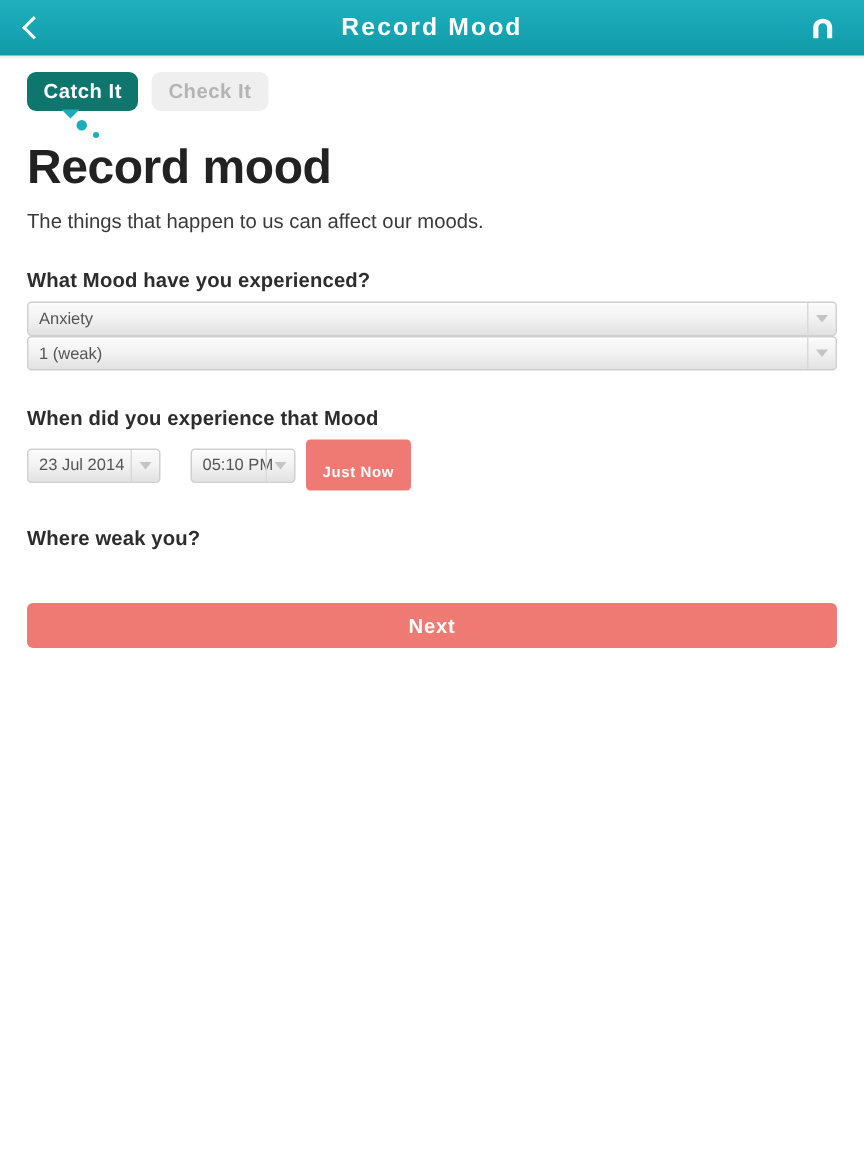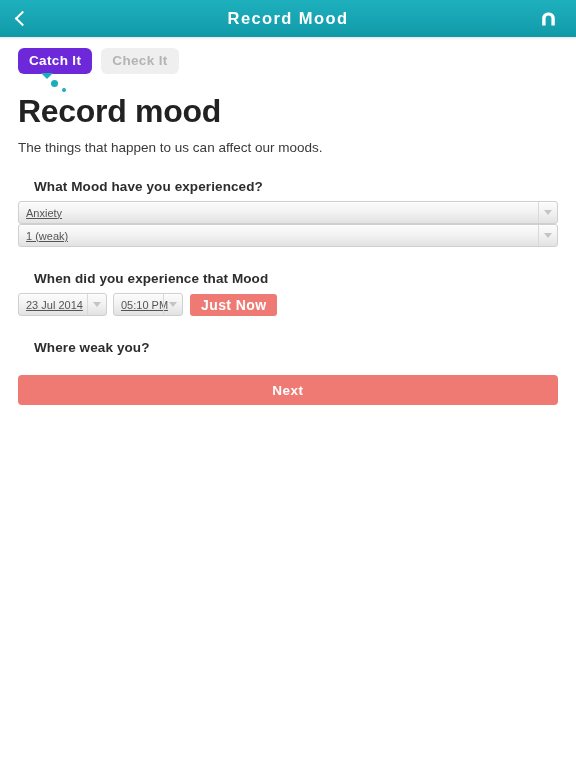--- a/index.html
+++ b/index.html
@@ -85,21 +85,21 @@
     letter-spacing: 0.35px;
     margin-right: 9px;
     cursor: pointer;
     white-space: nowrap;
   }
   .tab.inactive {
     background: #efefef;
     color: #b4b4b4;
   }
   .tab.active {
-    background: #6d28d9;
+    background: #0f766e;
     color: #ffffff;
   }
   .tab.active .bubble-tail {
     position: absolute;
     left: 23px;
     bottom: -5px;
     width: 0;
     height: 0;
     border-left: 6px solid transparent;
     border-right: 6px solid transparent;
@@ -140,21 +140,21 @@
     font-size: 13.5px;
     color: #3a3a3a;
     margin: 11px 0 0 0;
   }
 
   .field-label {
     font-size: 13.5px;
     font-weight: bold;
     color: #2d2d2d;
     letter-spacing: 0.1px;
-    margin: 24px 0 7px 16px;
+    margin: 24px 0 7px 0;
   }
 
   
   .select {
     position: relative;
     height: 23px;
     border: 1px solid #cfcfcf;
     border-radius: 3px;
     background: linear-gradient(to bottom, #fbfbfb 0%, #f3f3f3 45%, #e2e2e2 100%);
     box-sizing: border-box;
@@ -165,21 +165,20 @@
   }
   .select.full {
     width: 100%;
   }
   .select-value {
     font-size: 11px;
     color: #555555;
     padding-left: 7px;
     white-space: nowrap;
     overflow: hidden;
-    text-decoration: underline;
   }
   .select-arrow {
     position: absolute;
     right: 0;
     top: 0;
     bottom: 0;
     width: 18px;
     border-left: 1px solid #d9d9d9;
     display: flex;
     align-items: center;
@@ -194,46 +193,46 @@
     border-top: 5px solid #c4c4c4;
   }
 
   
   .date-row {
     display: flex;
     align-items: center;
   }
   .select.date {
     width: 89px;
-    margin-right: 6px;
+    margin-right: 20px;
   }
   .select.time {
     width: 70px;
     margin-right: 7px;
   }
   .just-now-btn {
     height: 22px;
-    padding: 3px 11px;
+    padding: 17px 11px;
     border: none;
     border-radius: 3px;
     background: #ee7a73;
     color: #ffffff;
     font-family: "Liberation Sans", sans-serif;
-    font-size: 14px;
+    font-size: 10px;
     font-weight: bold;
     letter-spacing: 0.4px;
     cursor: pointer;
   }
 
   
   .next-btn {
     display: block;
     width: 100%;
     height: 30px;
-    margin-top: 20px;
+    margin-top: 36px;
     border: none;
     border-radius: 4px;
     background: #ee7a73;
     color: #ffffff;
     font-family: "Liberation Sans", sans-serif;
     font-size: 13.5px;
     font-weight: bold;
     letter-spacing: 0.5px;
     cursor: pointer;
   }

